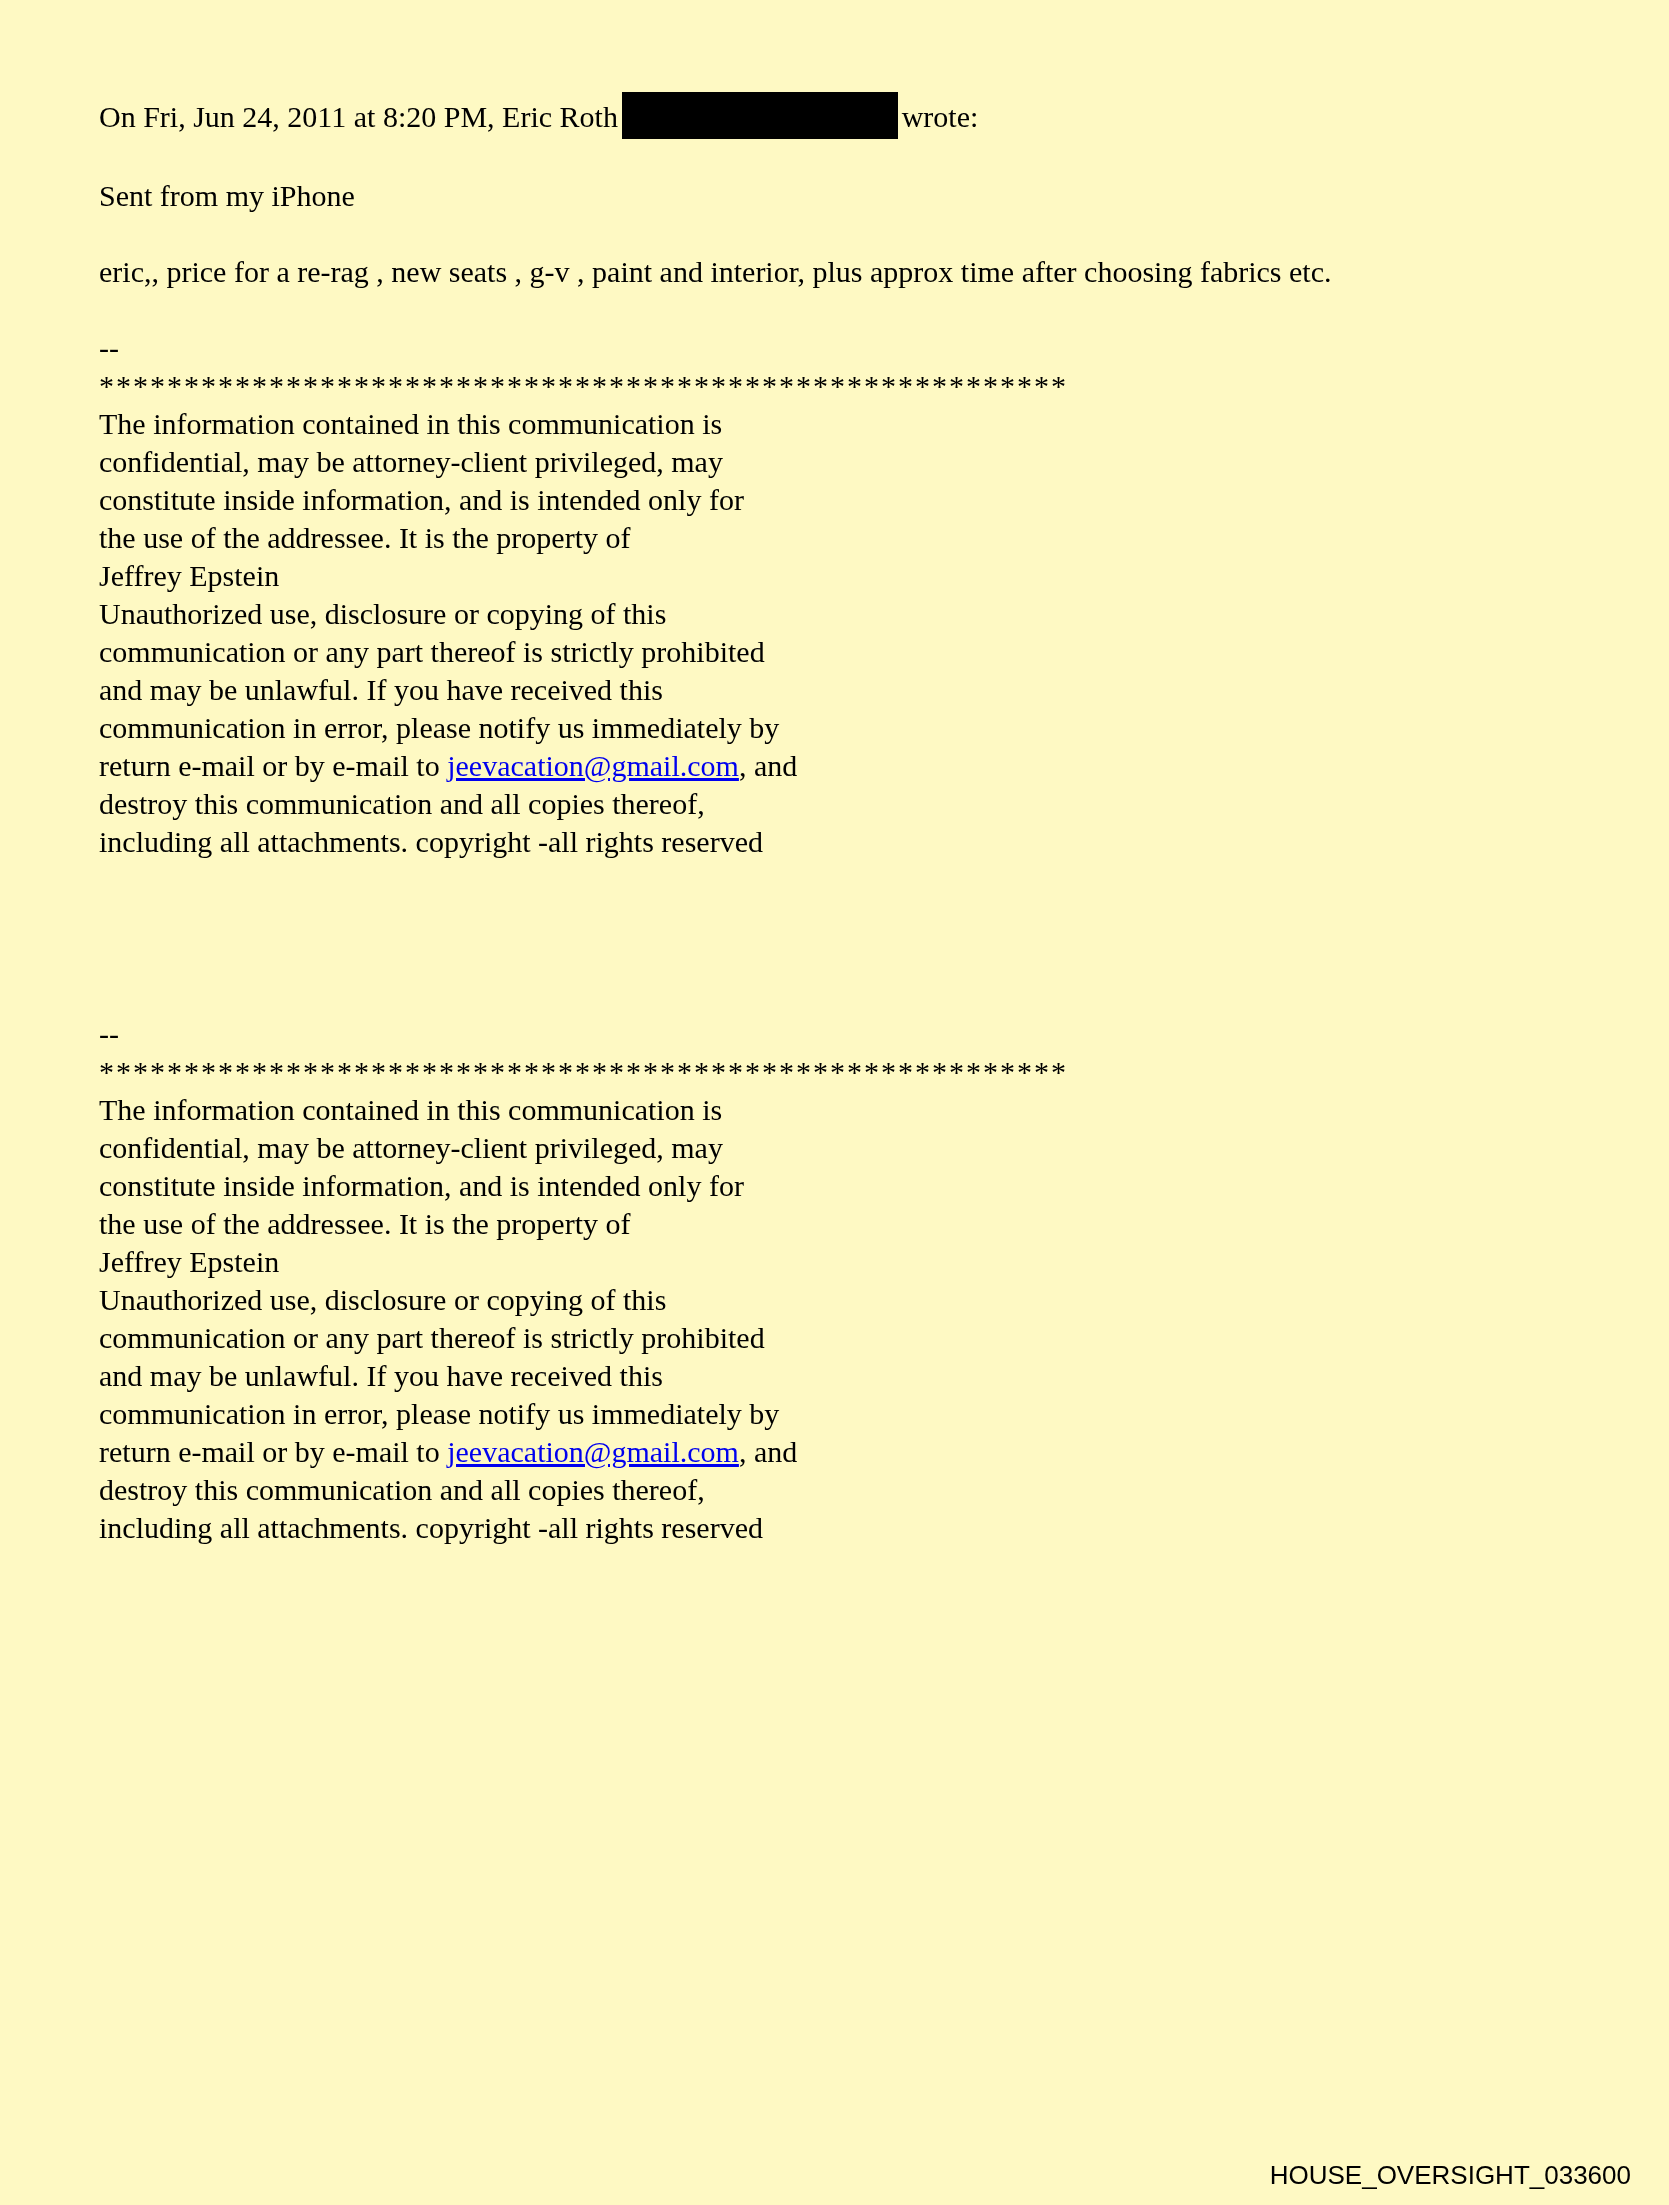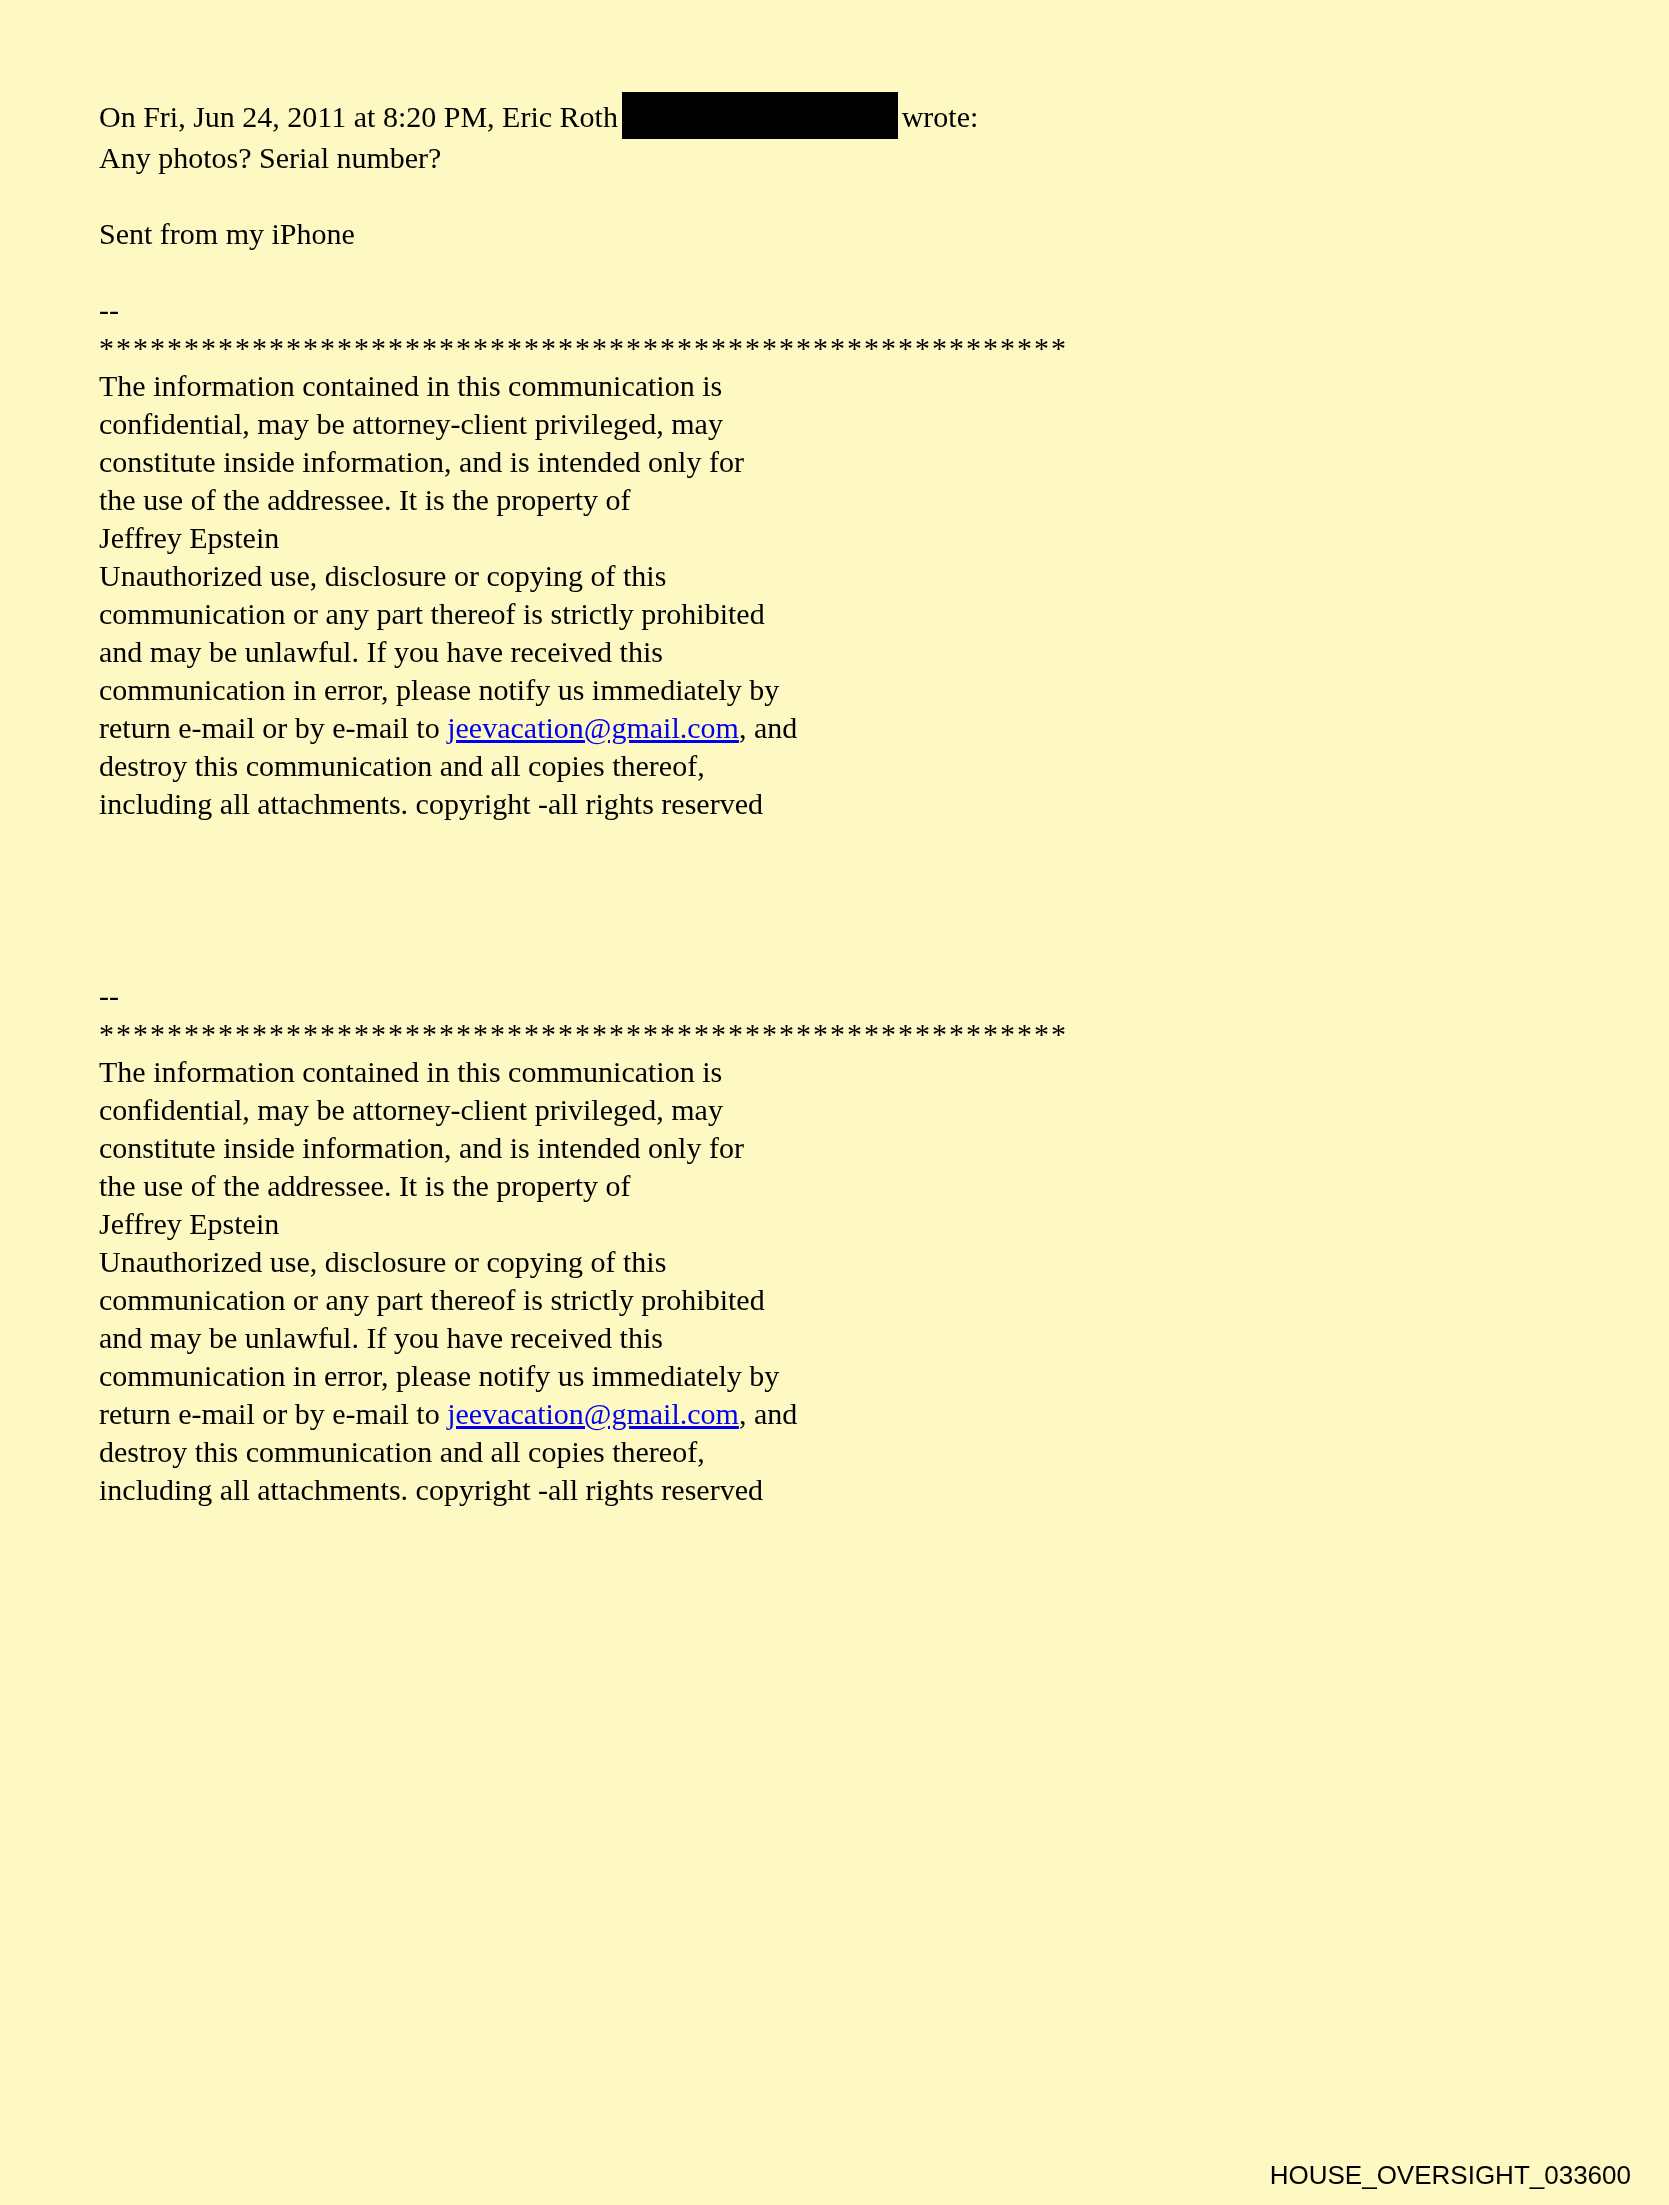--- a/index.html
+++ b/index.html
@@ -52,28 +52,30 @@
   }
 </style>
 </head>
 <body>
 
 <div class="page">
   <div class="content">
 
     <div class="para">
       <div class="line"><span>On Fri, Jun 24, 2011 at 8:20 PM, Eric Roth</span><span class="redaction"></span><span>wrote:</span></div>
-      <div class="line">Any photos? Serial number?</div>
     </div>
 
     <div class="para">
       <div class="line">Sent from my iPhone</div>
     </div>
 
 
+    <div class="para">
+      <div class="line">eric,, price for a re-rag , new seats , g-v , paint and interior, plus approx time after choosing fabrics etc.</div>
+    </div>
 
     <div class="sig-block">
       <div class="line">--</div>
       <div class="line asterisks">*********************************************************</div>
       <div class="line">The information contained in this communication is</div>
       <div class="line">confidential, may be attorney-client privileged, may</div>
       <div class="line">constitute inside information, and is intended only for</div>
       <div class="line">the use of the addressee. It is the property of</div>
       <div class="line">Jeffrey Epstein</div>
       <div class="line">Unauthorized use, disclosure or copying of this</div>

